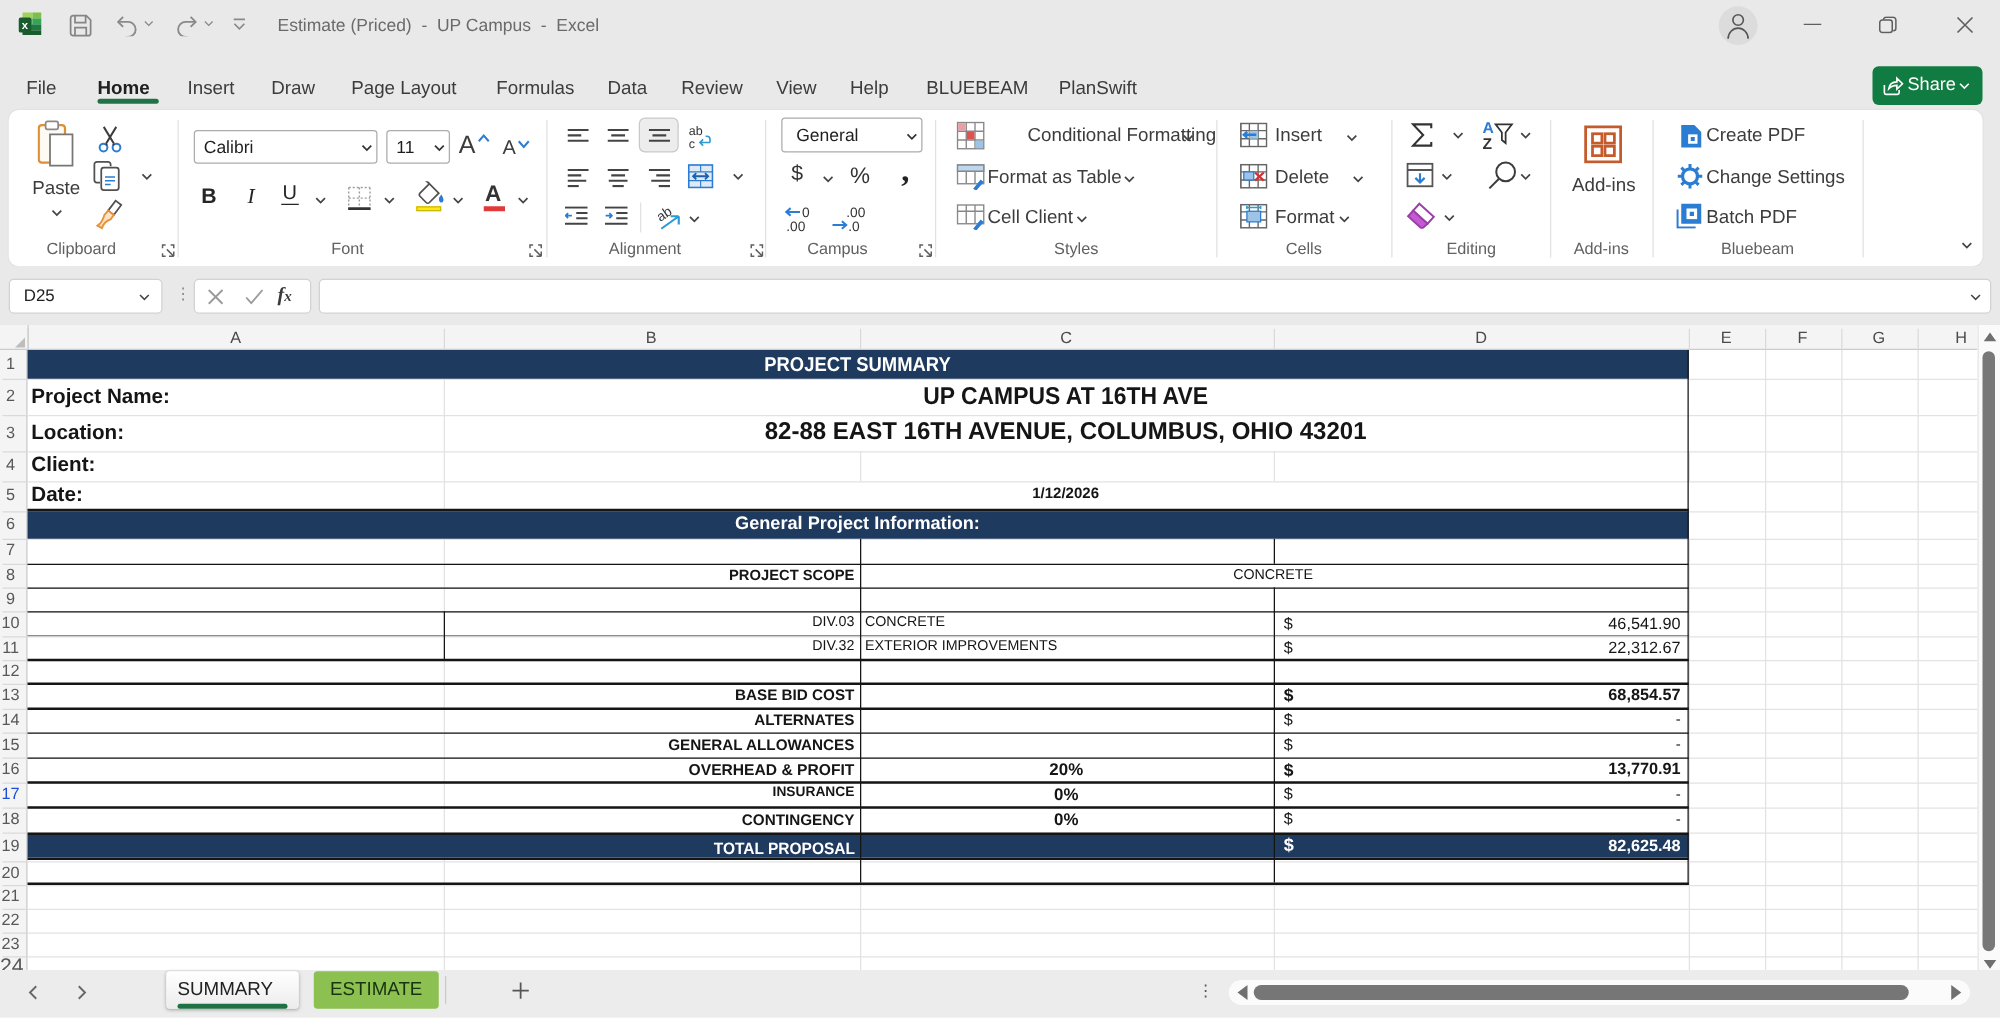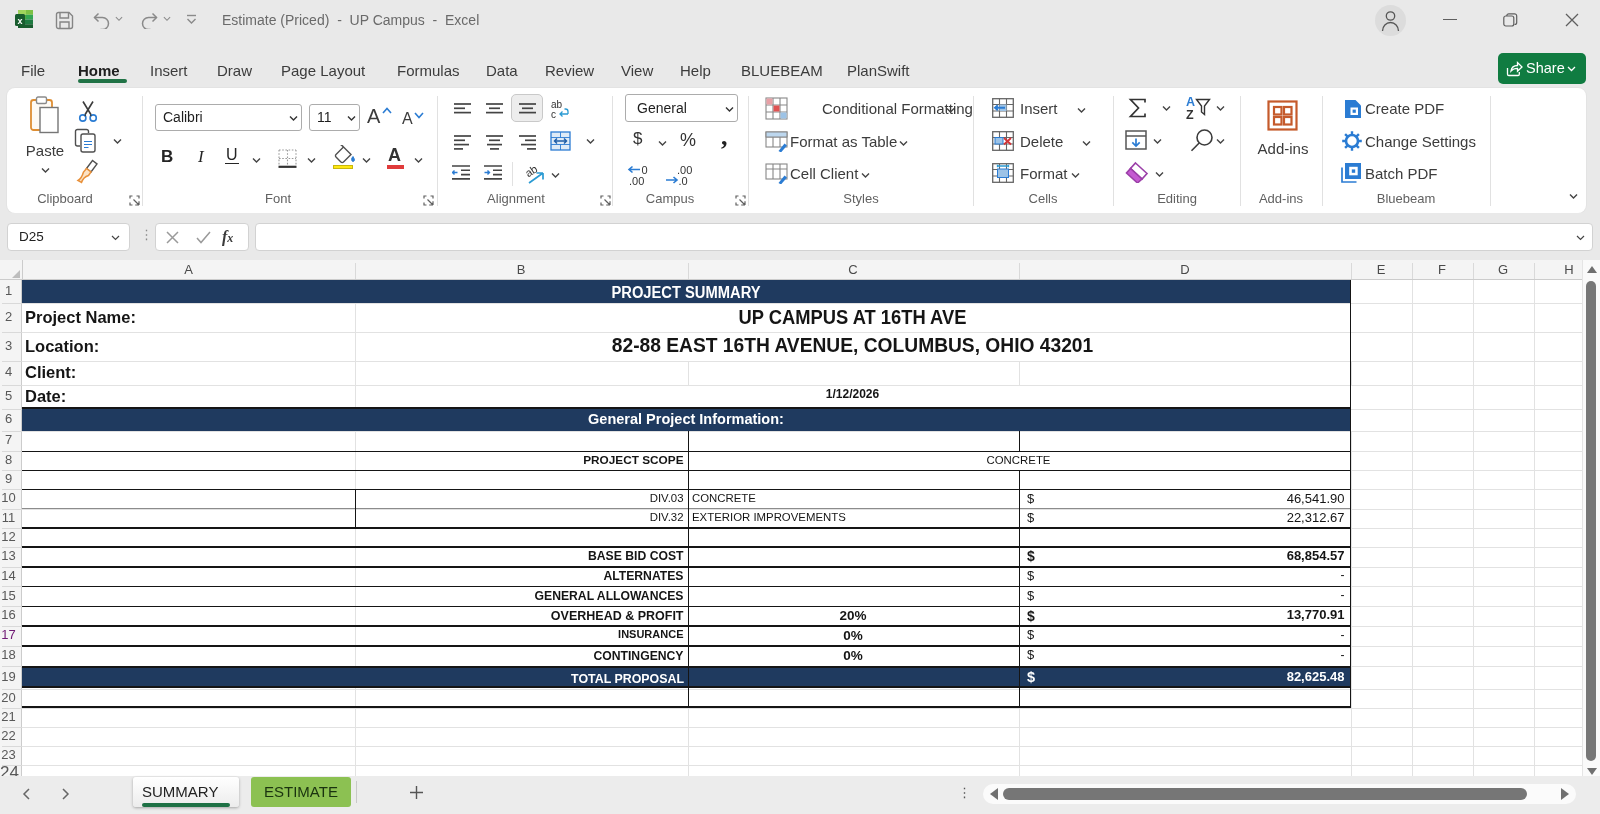--- a/index.html
+++ b/index.html
@@ -475,21 +475,21 @@
 <div class="abs" style="left:0;top:269.5px;width:17px;text-align:center;font-size:13px;color:#585858;">12</div>
 <div class="abs" style="left:2px;top:286.5px;width:20px;height:1px;background:#D9D9D9;"></div>
 <div class="abs" style="left:0;top:289.0px;width:17px;text-align:center;font-size:13px;color:#585858;">13</div>
 <div class="abs" style="left:2px;top:306.5px;width:20px;height:1px;background:#D9D9D9;"></div>
 <div class="abs" style="left:0;top:308.7px;width:17px;text-align:center;font-size:13px;color:#585858;">14</div>
 <div class="abs" style="left:2px;top:326px;width:20px;height:1px;background:#D9D9D9;"></div>
 <div class="abs" style="left:0;top:328.5px;width:17px;text-align:center;font-size:13px;color:#585858;">15</div>
 <div class="abs" style="left:2px;top:346px;width:20px;height:1px;background:#D9D9D9;"></div>
 <div class="abs" style="left:0;top:348.2px;width:17px;text-align:center;font-size:13px;color:#585858;">16</div>
 <div class="abs" style="left:2px;top:365.5px;width:20px;height:1px;background:#D9D9D9;"></div>
-<div class="abs" style="left:0;top:368.0px;width:17px;text-align:center;font-size:13px;color:#701a75;">17</div>
+<div class="abs" style="left:0;top:368.0px;width:17px;text-align:center;font-size:13px;color:#1d4ed8;">17</div>
 <div class="abs" style="left:2px;top:385.5px;width:20px;height:1px;background:#D9D9D9;"></div>
 <div class="abs" style="left:0;top:388.0px;width:17px;text-align:center;font-size:13px;color:#585858;">18</div>
 <div class="abs" style="left:2px;top:405.5px;width:20px;height:1px;background:#D9D9D9;"></div>
 <div class="abs" style="left:0;top:409.5px;width:17px;text-align:center;font-size:13px;color:#585858;">19</div>
 <div class="abs" style="left:2px;top:428.5px;width:20px;height:1px;background:#D9D9D9;"></div>
 <div class="abs" style="left:0;top:430.7px;width:17px;text-align:center;font-size:13px;color:#585858;">20</div>
 <div class="abs" style="left:2px;top:448px;width:20px;height:1px;background:#D9D9D9;"></div>
 <div class="abs" style="left:0;top:450.0px;width:17px;text-align:center;font-size:13px;color:#585858;">21</div>
 <div class="abs" style="left:2px;top:467px;width:20px;height:1px;background:#D9D9D9;"></div>
 <div class="abs" style="left:0;top:469.0px;width:17px;text-align:center;font-size:13px;color:#585858;">22</div>

